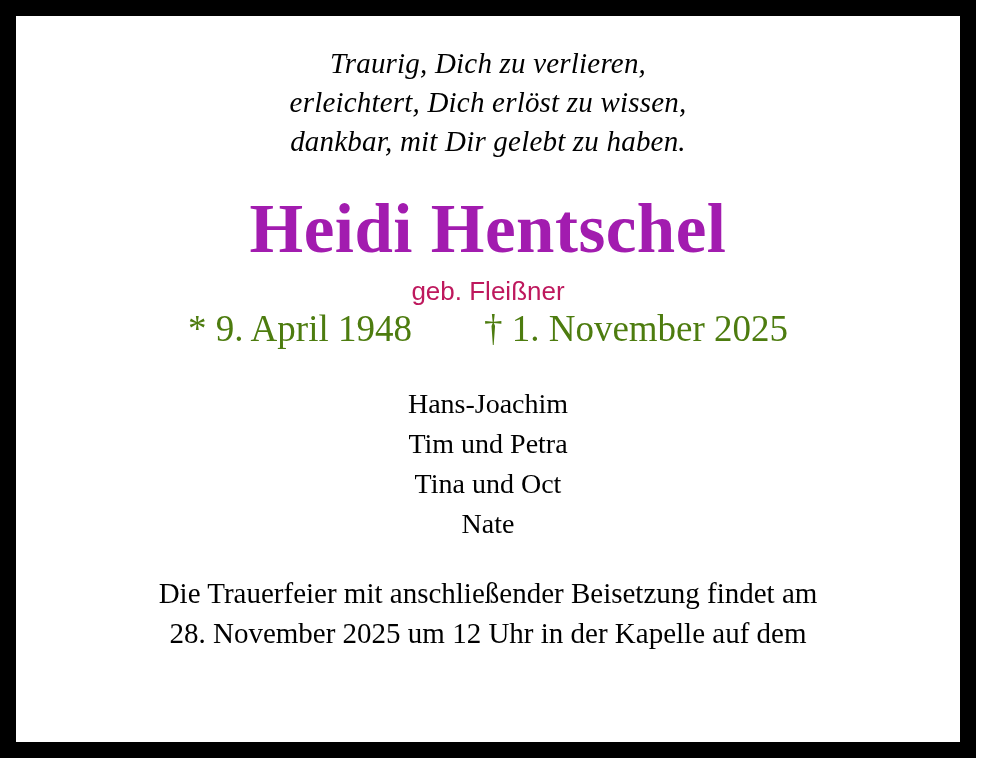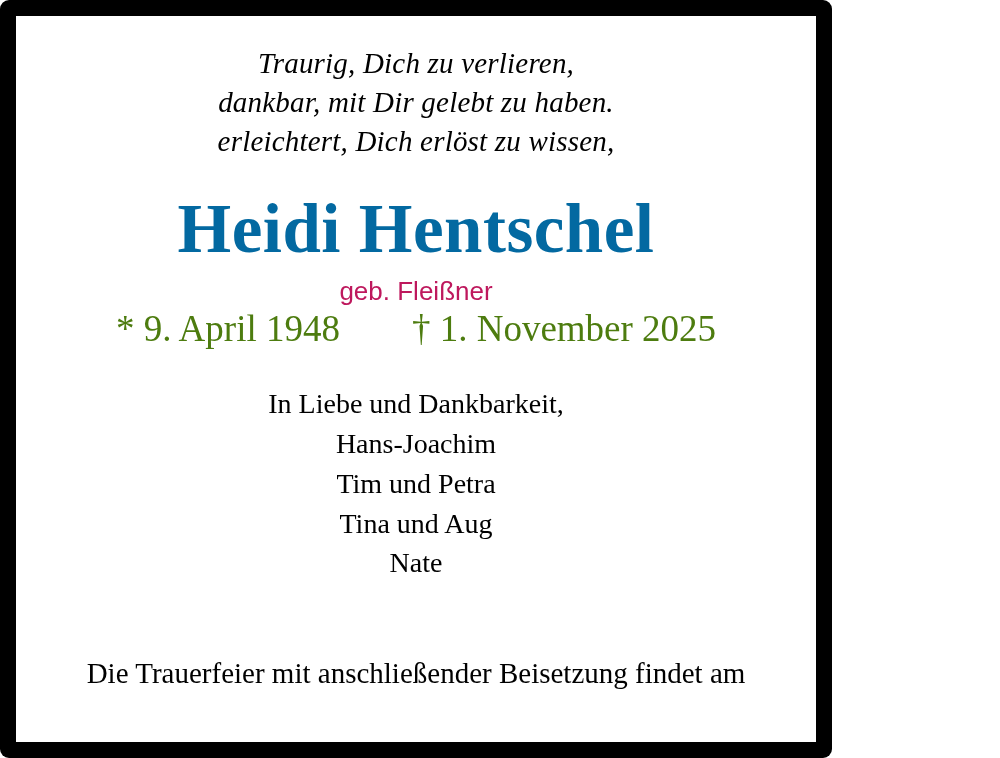--- a/index.html
+++ b/index.html
@@ -9,25 +9,24 @@
   }
   body {
     width: 1000px;
     height: 758px;
     overflow: hidden;
     font-family: "Liberation Serif", serif;
   }
 
   .notice {
     box-sizing: border-box;
-    width: 832px;
+    width: 976px;
     height: 758px;
     background: #000000;
     padding: 16px;
-    border-radius: 9px;
   }
 
   .notice-inner {
     box-sizing: border-box;
     width: 100%;
     height: 100%;
     background: #ffffff;
     display: flex;
     flex-direction: column;
     align-items: center;
@@ -44,21 +43,21 @@
     letter-spacing: 0.2px;
   }
   .verse div { white-space: nowrap; }
 
   .name {
     margin-top: 34px;
     font-size: 69px;
     font-weight: bold;
     line-height: 1.0;
     letter-spacing: 0.5px;
-    color: #0369a1;
+    color: #a21caf;
     text-align: center;
   }
 
   .birthname {
     margin-top: 12px;
     font-family: "Liberation Sans", sans-serif;
     font-size: 26px;
     color: #be185d;
     text-align: center;
   }
@@ -83,48 +82,47 @@
   .dedication .lead { font-weight: normal; }
   .dedication .mourner { font-weight: normal; }
 
   .funeral {
     margin-top: 30px;
     font-size: 29px;
     line-height: 1.38;
     color: #000;
     text-align: center;
   }
-  .funeral div { white-space: nowrap; margin-top: 40px; }
+  .funeral div { white-space: nowrap; }
 </style>
 </head>
 <body>
 
 <div class="notice">
   <div class="notice-inner">
 
     <div class="verse">
       <div>Traurig, Dich zu verlieren,</div>
+      <div>erleichtert, Dich erlöst zu wissen,</div>
       <div>dankbar, mit Dir gelebt zu haben.</div>
-      <div>erleichtert, Dich erlöst zu wissen,</div>
     </div>
 
     <div class="name">Heidi Hentschel</div>
 
     <div class="birthname">geb. Fleißner</div>
 
     <div class="dates">
       <span>* 9. April 1948</span>
       <span>† 1. November 2025</span>
     </div>
 
     <div class="dedication">
-      <div class="lead">In Liebe und Dankbarkeit,</div>
       <div class="mourner">Hans-Joachim</div>
       <div class="mourner">Tim und Petra</div>
-      <div class="mourner">Tina und Aug</div>
+      <div class="mourner">Tina und Oct</div>
       <div class="mourner">Nate</div>
     </div>
 
     <div class="funeral">
       <div>Die Trauerfeier mit anschließender Beisetzung findet am</div>
       <div>28. November 2025 um 12 Uhr in der Kapelle auf dem</div>
     </div>
 
   </div>
 </div>

